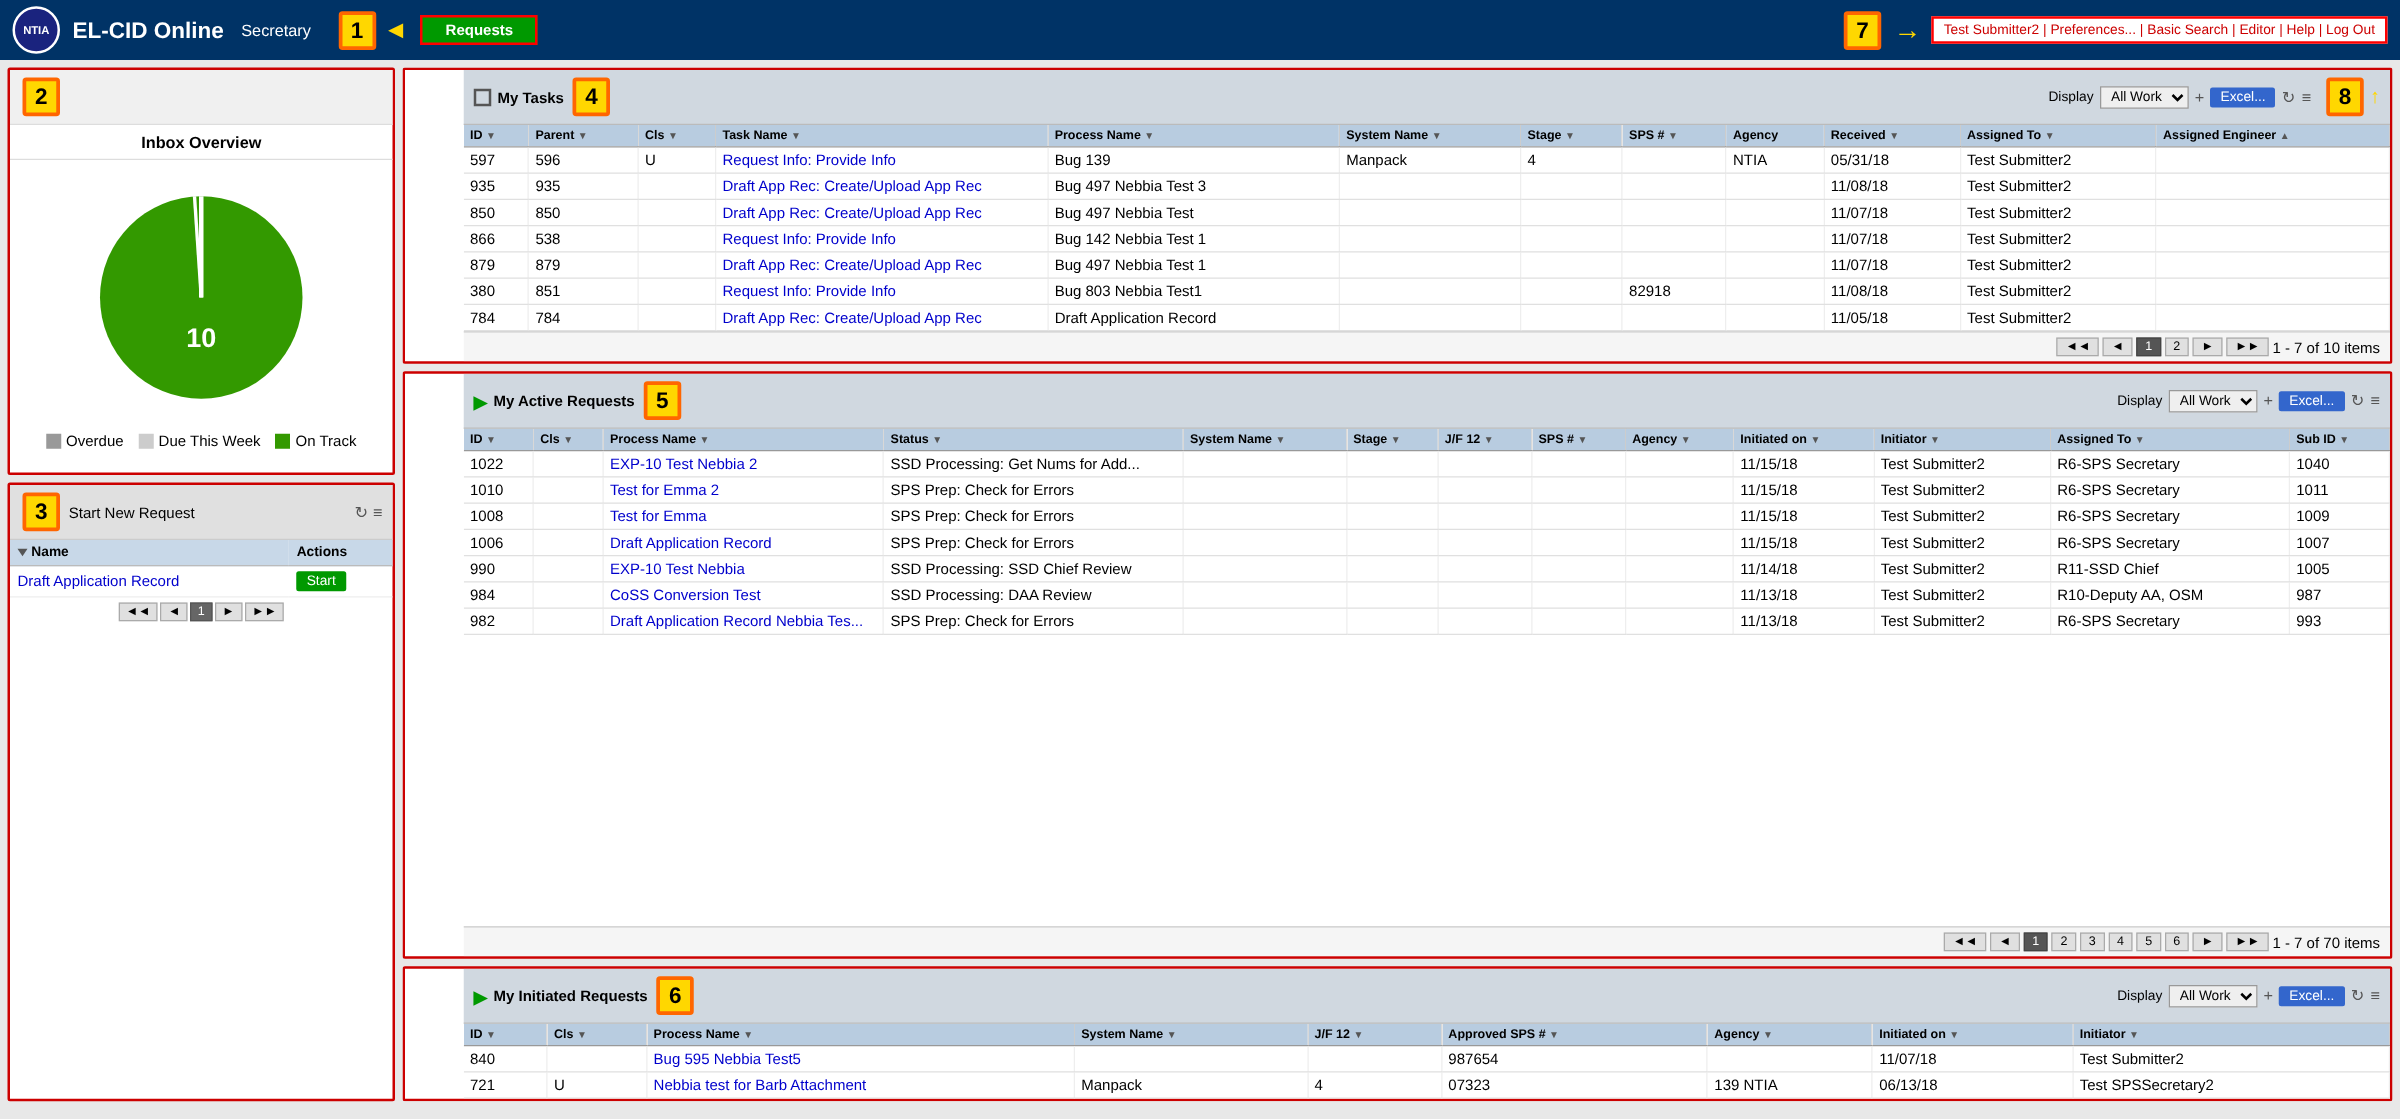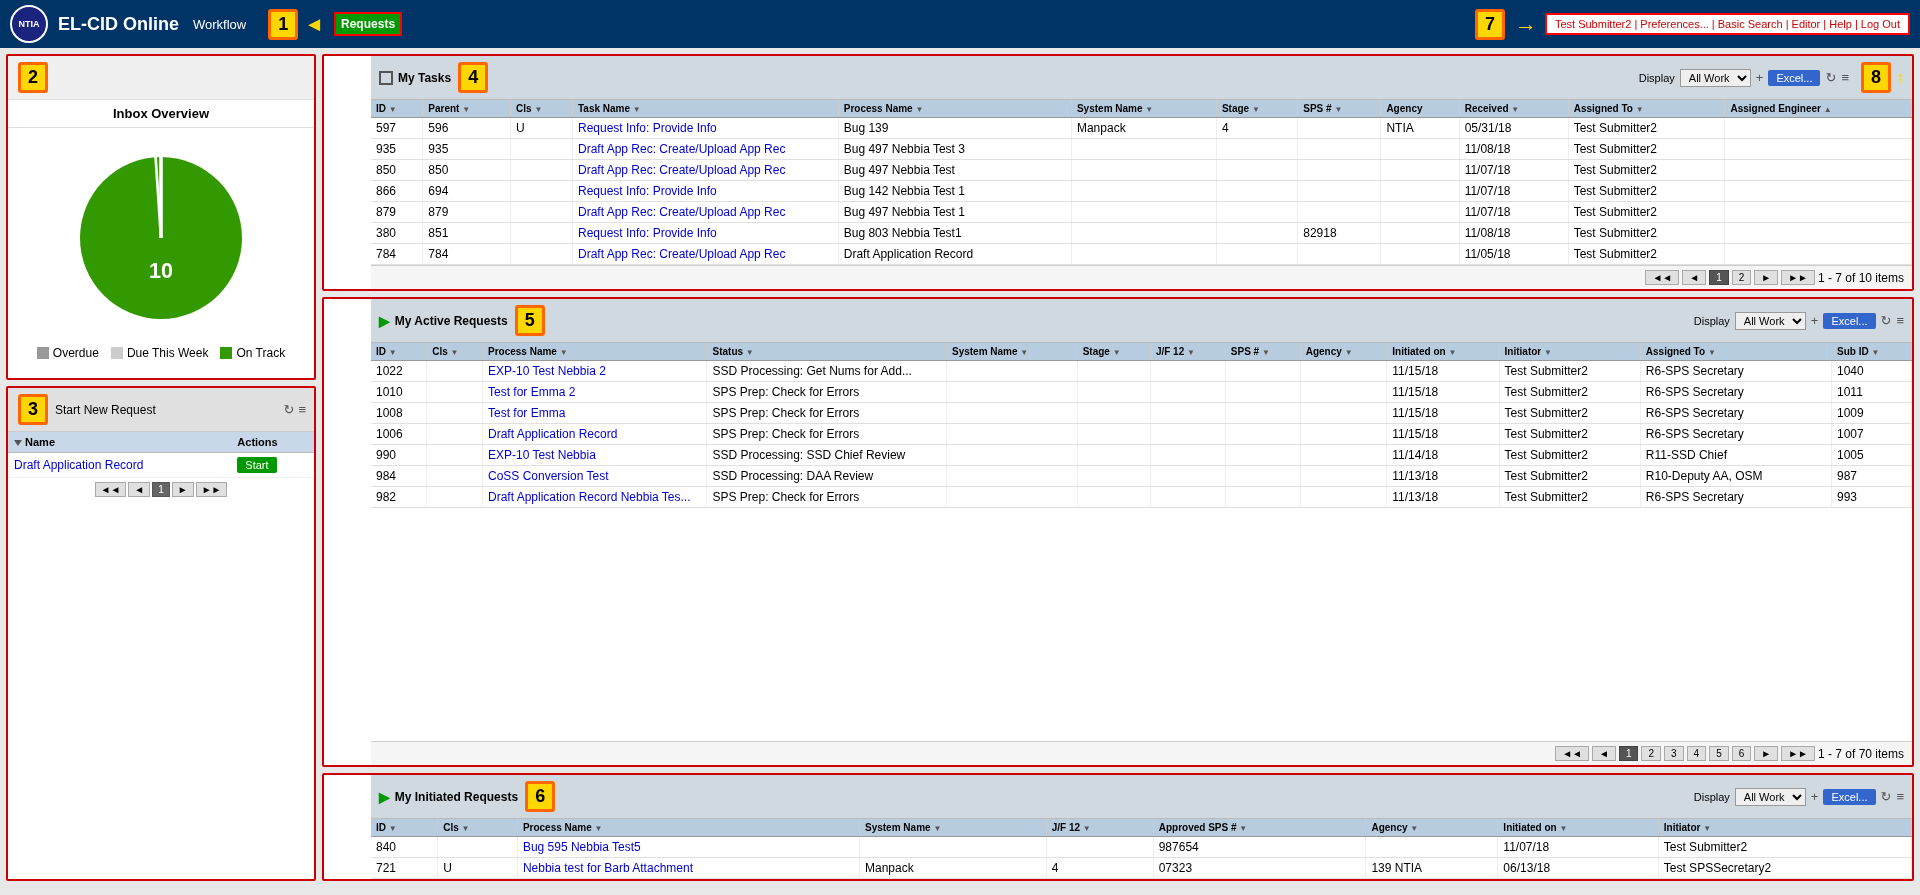--- a/index.html
+++ b/index.html
@@ -6,21 +6,21 @@
     body { background: #e8e8e8; overflow-x: hidden; }
 
     
     .header { background: #003366; display: flex; align-items: center; justify-content: space-between; padding: 4px 10px; height: 48px; }
     .header-left { display: flex; align-items: center; gap: 10px; }
     .nasa-logo { width: 38px; height: 38px; border-radius: 50%; background: #1a237e; border: 2px solid #fff; display: flex; align-items: center; justify-content: center; color: #fff; font-size: 9px; font-weight: bold; }
     .app-title { color: #fff; font-size: 18px; font-weight: bold; }
     .workflow-label { color: #fff; font-size: 13px; margin-left: 4px; }
     .header-right { display: flex; align-items: center; gap: 8px; }
     .user-nav { background: #fff; border: 2px solid #ff0000; padding: 3px 8px; font-size: 11px; color: #cc0000; }
-    .nav-bar { background: #009900; padding: 3px 5px; display: inline-block; color: #fff; font-size: 12px; font-weight: bold; border: 2px solid #ff0000; cursor: pointer; }
+    .nav-bar { background: #009900; padding: 3px 18px; display: inline-block; color: #fff; font-size: 12px; font-weight: bold; border: 2px solid #ff0000; cursor: pointer; }
 
     
     .main-layout { display: flex; gap: 6px; padding: 6px; height: calc(100vh - 56px); overflow: hidden; }
     .left-panel { width: 310px; flex-shrink: 0; display: flex; flex-direction: column; gap: 6px; }
     .right-panel { flex: 1; display: flex; flex-direction: column; gap: 6px; overflow: hidden; }
 
     
     .card { background: #fff; border: 2px solid #cc0000; border-radius: 2px; }
 
     
@@ -78,21 +78,21 @@
     
     .tri-down { display: inline-block; width: 0; height: 0; border-left: 4px solid transparent; border-right: 4px solid transparent; border-top: 6px solid #555; cursor: pointer; vertical-align: middle; }
   </style>
 </head>
 <body>
 
 <div class="header">
   <div class="header-left">
     <div class="nasa-logo">NTIA</div>
     <span class="app-title">EL-CID Online</span>
-    <span class="workflow-label">Workflow</span>
+    <span class="workflow-label">Secretary</span>
 
     <div style="display:inline-flex;align-items:center;gap:4px;margin-left:10px;">
       <div class="ann">1</div>
       <span style="color:#ffd700;font-size:20px;font-weight:bold;">◄</span>
     </div>
     <div class="nav-bar">Requests</div>
   </div>
   <div class="header-right">
     <div class="ann">7</div>
     <span class="ann-arrow">→</span>
@@ -262,21 +262,21 @@
     <td></td>
     <td></td>
     <td></td>
     <td></td>
     <td>11/07/18</td>
     <td>Test Submitter2</td>
     <td></td>
   </tr>
               <tr>
     <td>866</td>
-    <td>694</td>
+    <td>538</td>
     <td></td>
     <td><a class="link-cell">Request Info: Provide Info</a></td>
     <td>Bug 142 Nebbia Test 1</td>
     <td></td>
     <td></td>
     <td></td>
     <td></td>
     <td>11/07/18</td>
     <td>Test Submitter2</td>
     <td></td>

